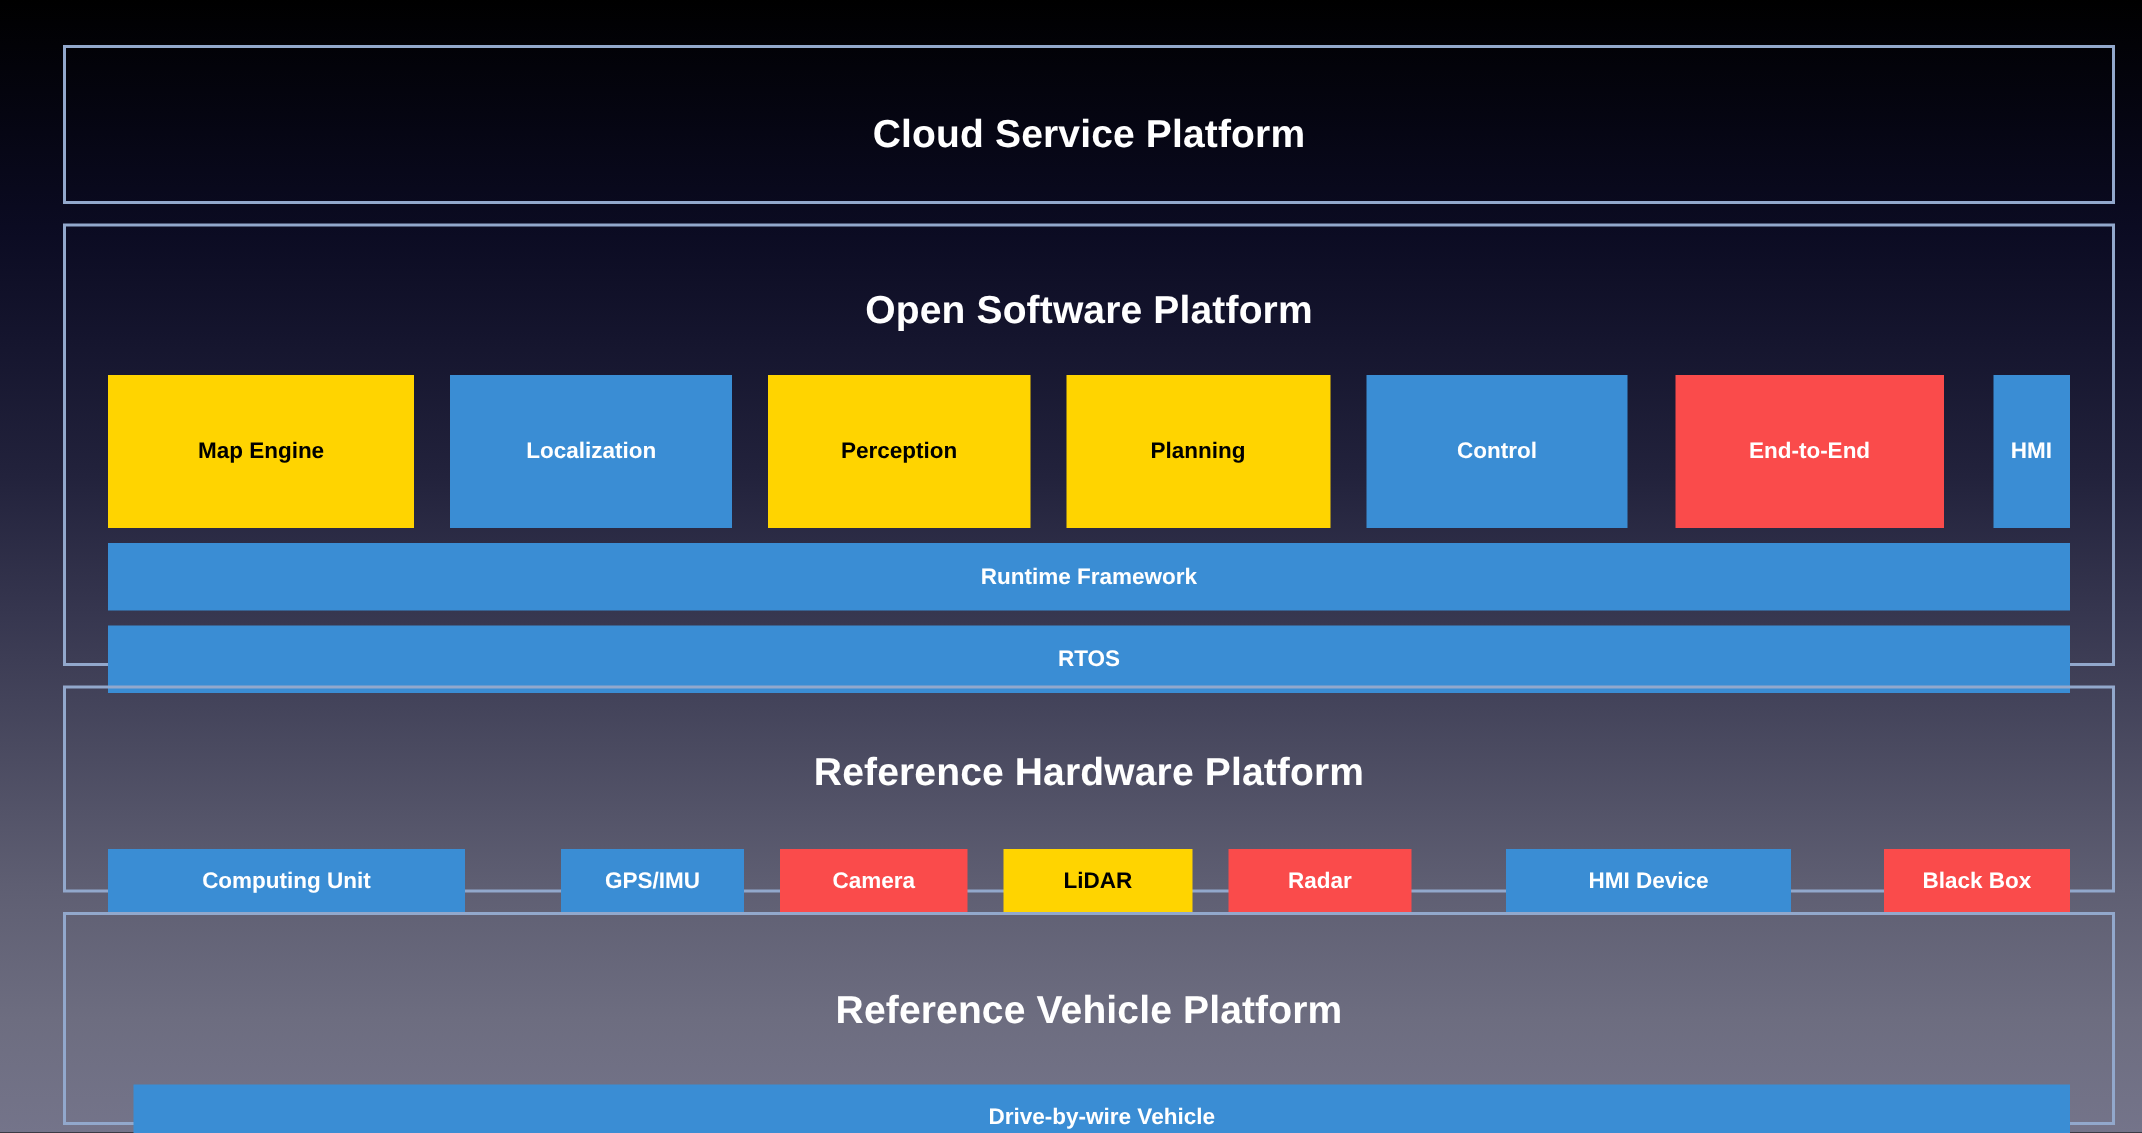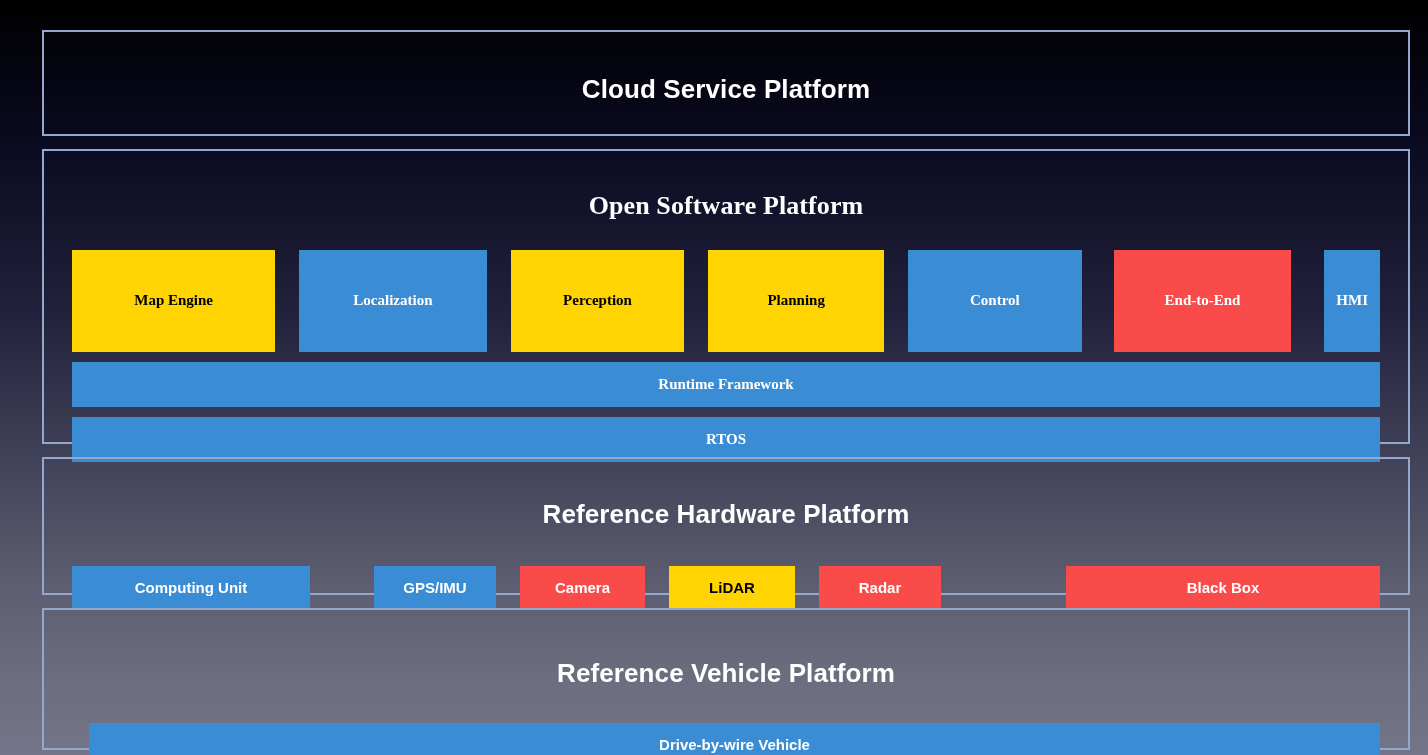--- a/index.html
+++ b/index.html
@@ -34,21 +34,21 @@
   }
 
   .panel {
     border:2px solid #92a8cc;
     position:relative;
     display:flex;
     flex-direction:column;
     background:transparent;
   }
   .panel.cloud       { height:129px; }
-  .panel.software    { height:295px;font-family:Liberation Serif, serif; }
+  .panel.software    { height:295px; }
   .panel.hardware    { height:138px; }
   .panel.vehicle     { height:142px; }
 
   .panel-title {
     text-align:center;
     color:#ffffff;
     font-weight:bold;
     font-size:26px;
     letter-spacing:0.1px;
     line-height:1;
@@ -140,20 +140,21 @@
       <div class="box blue" style="width:238px">Computing Unit</div>
       <div class="sp" style="width:64px"></div>
       <div class="box blue" style="width:122px">GPS/IMU</div>
       <div class="sp" style="width:3px"></div>
       <div class="box red" style="width:125px">Camera</div>
       <div class="sp" style="width:3px"></div>
       <div class="box yellow" style="width:126px">LiDAR</div>
       <div class="sp" style="width:3px"></div>
       <div class="box red" style="width:122px">Radar</div>
       <div class="sp" style="width:63px"></div>
+      <div class="box blue" style="width:190px">HMI Device</div>
       <div class="sp" style="width:62px"></div>
       <div class="box red" style="flex:1 1 auto">Black Box</div>
     </div>
   </section>
 
   <section class="panel vehicle">
     <div class="panel-title">Reference Vehicle Platform</div>
     <div class="row veh-row">
       <div class="box blue">Drive-by-wire Vehicle</div>
     </div>

